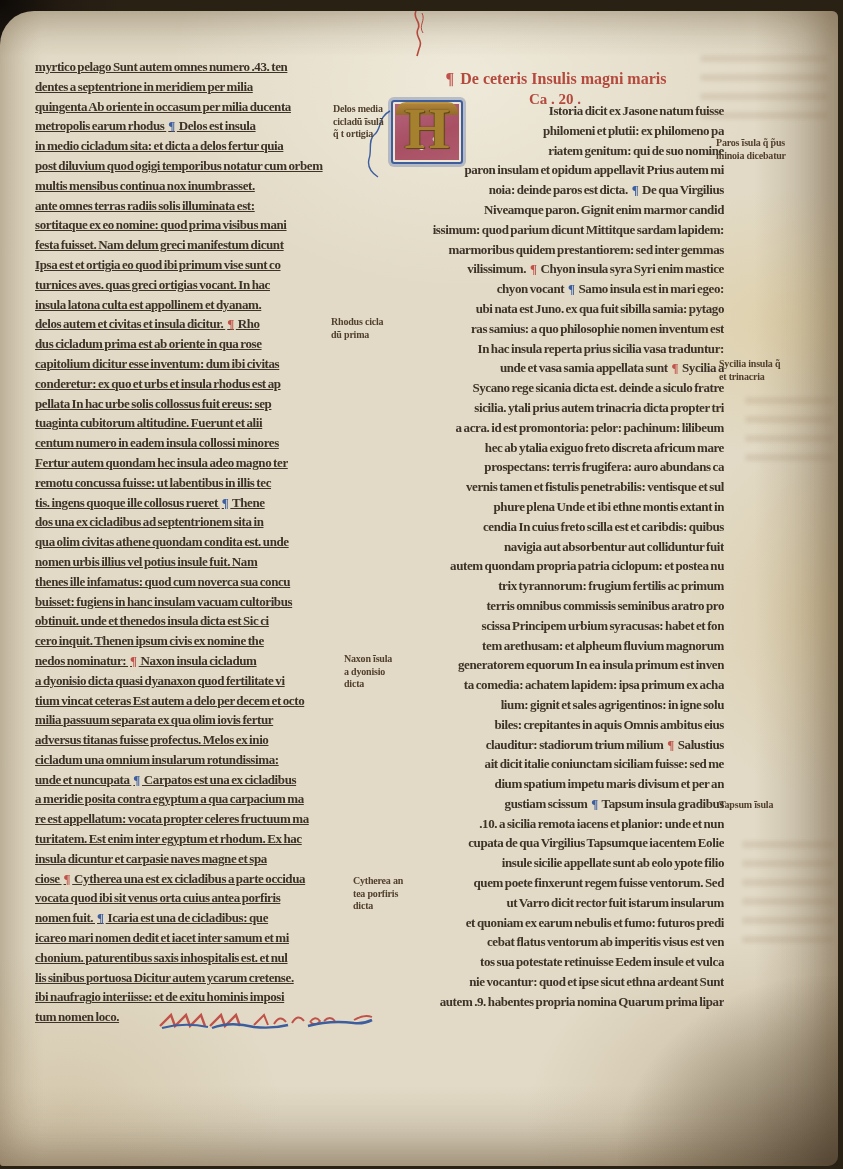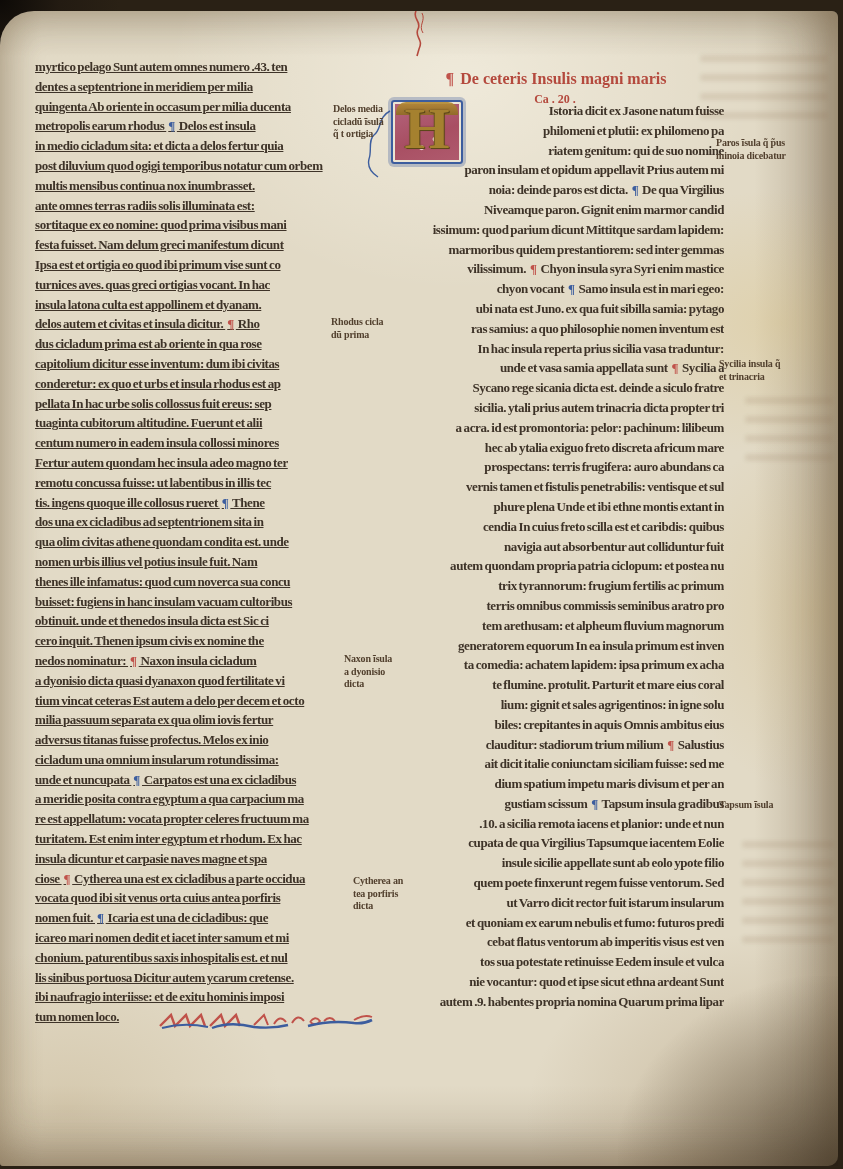--- a/index.html
+++ b/index.html
@@ -24,21 +24,21 @@
     letter-spacing:-0.4px;word-spacing:-1px;}
   #col-left{left:35px;top:46px;text-decoration:underline;}
   #col-right{left:390px;top:90px;text-align:right;}
   .tline{height:19.8px;line-height:19.8px;white-space:nowrap;overflow:hidden;}
   #col-right .tline.indent{padding-left:84px;}
   .pil{font-weight:bold;padding:0 2px;}
   .pil.red{color:#c0524a;} .pil.blue{color:#3c5d9e;}
   .heading{position:absolute;left:383px;top:58px;width:344px;text-align:center;
     color:#b4493d;font-weight:bold;}
   .heading .h1{font-size:16px;line-height:20px;white-space:nowrap;}
-  .heading .h2{font-size:12px;line-height:20px;}
+  .heading .h2{font-size:15px;line-height:20px;}
   .initial{position:absolute;left:391px;top:89px;width:72px;height:64px;}
   .initial .frame{position:absolute;inset:0;border:2px solid #3c5d9e;border-radius:3px;
     background:linear-gradient(160deg,#b26179 10%,#a84f63 55%,#b05b6e);
     background-image:
       radial-gradient(circle 3px at 30% 40%, rgba(255,245,238,.9) 0 2px, transparent 3px),
       radial-gradient(circle 3px at 62% 62%, rgba(255,245,238,.85) 0 2px, transparent 3px),
       radial-gradient(circle 3px at 42% 76%, rgba(255,245,238,.8) 0 2px, transparent 3px),
       linear-gradient(160deg,#b26179 10%,#a84f63 55%,#b05b6e);
     box-shadow: inset 0 0 0 2px #ece5d4, 0 0 0 3px rgba(58,90,156,.30);}
   .initial .canopy{position:absolute;left:5px;right:5px;top:2px;height:13px;
@@ -157,24 +157,24 @@
         <div class="tline">a acra. id est promontoria: pelor: pachinum: lilibeum</div>
         <div class="tline">hec ab ytalia exiguo freto discreta africum mare</div>
         <div class="tline">prospectans: terris frugifera: auro abundans ca</div>
         <div class="tline">vernis tamen et fistulis penetrabilis: ventisque et sul</div>
         <div class="tline">phure plena Unde et ibi ethne montis extant in</div>
         <div class="tline">cendia In cuius freto scilla est et caribdis: quibus</div>
         <div class="tline">navigia aut absorbentur aut colliduntur fuit</div>
         <div class="tline">autem quondam propria patria ciclopum: et postea nu</div>
         <div class="tline">trix tyrannorum: frugium fertilis ac primum</div>
         <div class="tline">terris omnibus commissis seminibus aratro pro</div>
+        <div class="tline">scissa Principem urbium syracusas: habet et fon</div>
         <div class="tline">tem arethusam: et alpheum fluvium magnorum</div>
         <div class="tline">generatorem equorum In ea insula primum est inven</div>
         <div class="tline">ta comedia: achatem lapidem: ipsa primum ex acha</div>
-        <div class="tline">te flumine. protulit. Parturit et mare eius coral</div>
         <div class="tline">lium: gignit et sales agrigentinos: in igne solu</div>
         <div class="tline">biles: crepitantes in aquis Omnis ambitus eius</div>
         <div class="tline">clauditur: stadiorum trium milium <span class="pil red">¶</span> Salustius</div>
         <div class="tline">ait dicit italie coniunctam siciliam fuisse: sed me</div>
         <div class="tline">dium spatium impetu maris divisum et per an</div>
         <div class="tline">gustiam scissum <span class="pil blue">¶</span> Tapsum insula gradibus</div>
         <div class="tline">.10. a sicilia remota iacens et planior: unde et nun</div>
         <div class="tline">cupata de qua Virgilius Tapsumque iacentem Eolie</div>
         <div class="tline">insule sicilie appellate sunt ab eolo ypote filio</div>
         <div class="tline">quem poete finxerunt regem fuisse ventorum. Sed</div>

